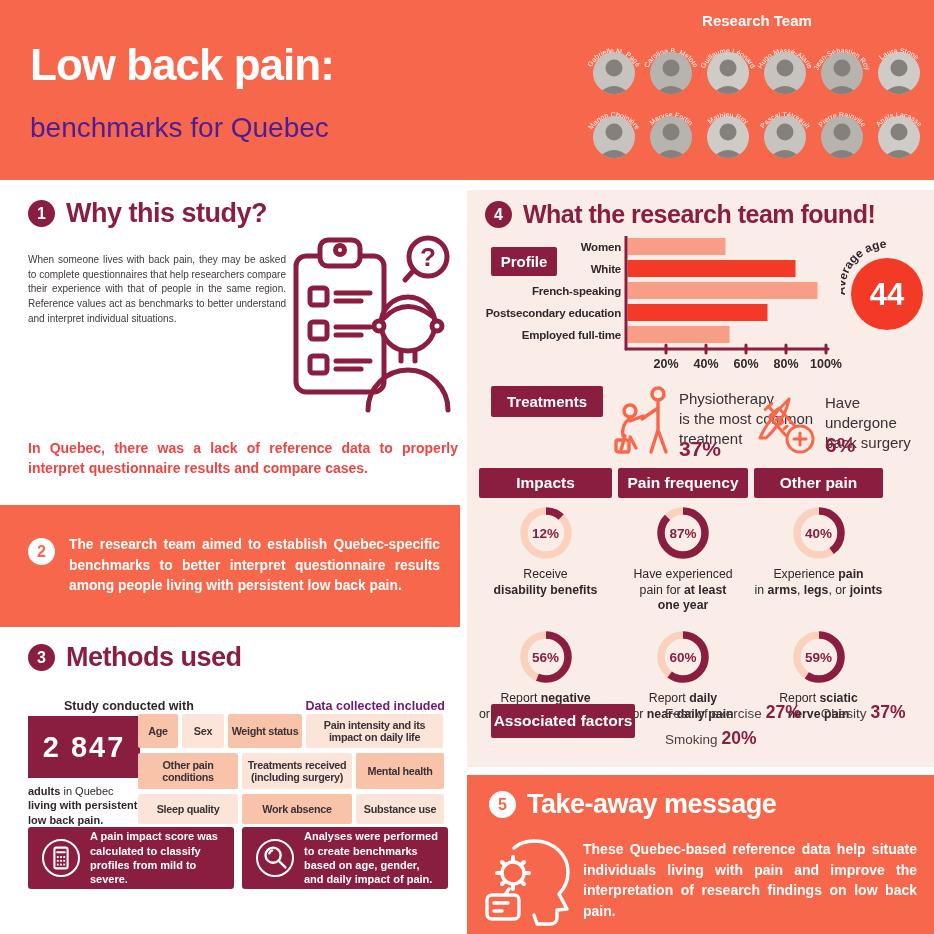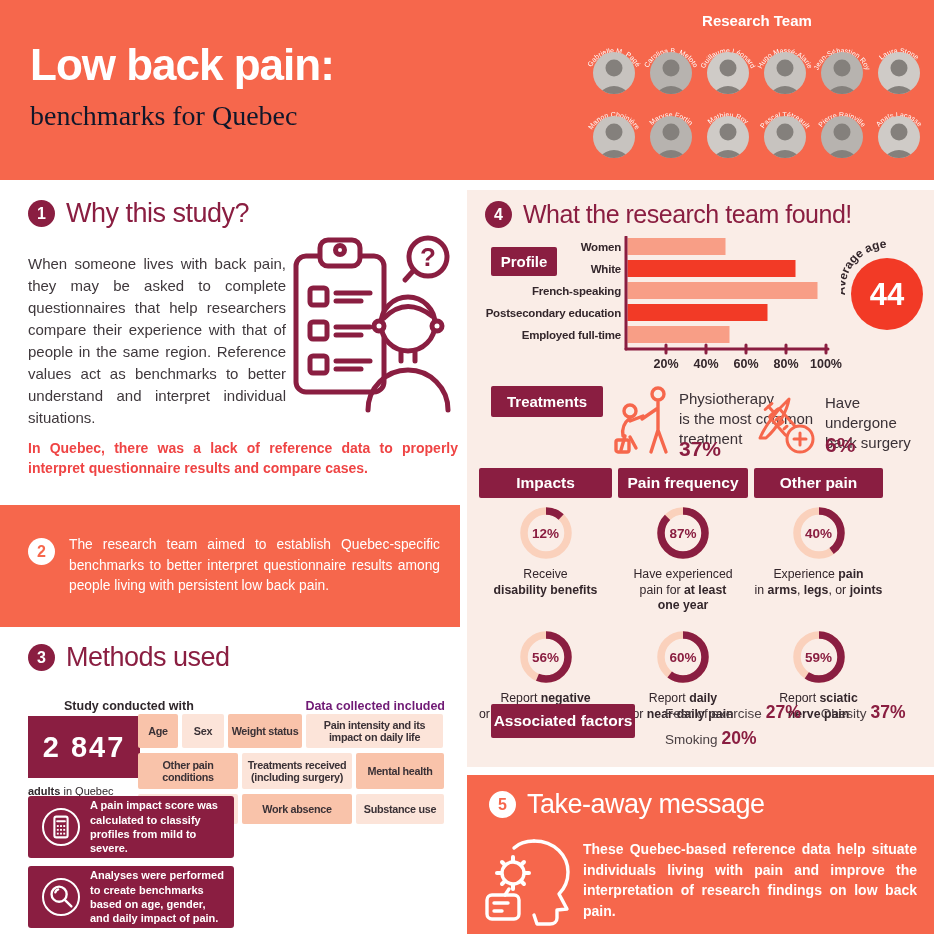--- a/index.html
+++ b/index.html
@@ -8,59 +8,59 @@
     position: relative; width: 934px; height: 934px;
     background: #fff; overflow: hidden;
     font-family: "Liberation Sans", sans-serif;
     color: #3A3136;
   }
   .abs { position: absolute; }
 
   
   .header { left:0; top:0; width:934px; height:180px; background:#F6674C; }
   .main-title { left:30px; top:40px; color:#fff; font-size:44px; font-weight:bold; letter-spacing:-1px; }
-  .main-subtitle { left:30px; top:100px; color:#0f172a; font-size:28px;font-family:Liberation Serif, serif; }
+  .main-subtitle { left:30px; top:112px; color:#4c1d95; font-size:28px; }
   .team { left:586px; top:12px; width:342px; }
   .team-title { text-align:center; color:#fff; font-weight:bold; font-size:15px; margin-bottom:3px; }
   .team-grid { display:flex; flex-wrap:wrap; width:342px; }
   .avatar-name { fill:#fff; font-size:7px; font-family:"Liberation Sans",sans-serif; }
 
   
   .sec-head { display:flex; align-items:center; gap:11px; }
   .num { width:27px; height:27px; border-radius:50%; background:#8A1E41; color:#fff;
          font-weight:bold; font-size:16px; display:flex; align-items:center; justify-content:center; flex:0 0 27px; }
   .num-inv { background:#fff; color:#F6674C; }
-  .sec-title { color:#8A1E41; font-size:27px; font-weight:normal; letter-spacing:-0.5px; }
+  .sec-title { color:#8A1E41; font-size:27px; font-weight:bold; letter-spacing:-0.5px; }
   .mlabel { background:#8A1E41; color:#fff; font-weight:bold; display:flex; align-items:center; justify-content:center; border-radius:2px; }
 
   
   .s1-head { left:28px; top:198px; }
-  .s1-body { left:28px; top:253px; width:258px; font-size:15px; line-height:1.47; text-align:justify; color:#3F383C; }
+  .s1-body { left:28px; top:253px; width:258px; font-size:10px; line-height:1.47; text-align:justify; color:#3F383C; }
   .s1-icon { left:290px; top:230px; }
   .s1-em   { left:28px; top:438px; width:430px; font-size:14px; font-weight:bold; line-height:1.45; text-align:justify; color:#ef4444; }
 
   
   .band2 { left:0; top:505px; width:460px; height:122px; background:#F6674C; display:flex; gap:14px; padding:30px 20px 0 28px; }
   .band2 .num { margin-top:3px; }
-  .band2-text { width:384px; color:#fff; font-weight:normal; font-size:13.8px; line-height:1.5; text-align:justify; }
+  .band2-text { width:384px; color:#fff; font-weight:bold; font-size:13.8px; line-height:1.5; text-align:justify; }
 
   
   .s3-head { left:28px; top:642px; }
   .m-label1 { left:28px; top:699px; width:130px; font-size:12.5px; font-weight:bold; color:#2F272B;margin-left:36px; }
   .m-box { left:28px; top:716px; width:112px; height:62px; background:#8A1E41; color:#fff; display:flex; align-items:center; justify-content:center;
            font-size:29px; font-weight:bold; letter-spacing:2px; }
   .m-cap { left:28px; top:784px; width:112px; font-size:11px; line-height:1.3; color:#2F272B; }
   .m-label2 { left:138px; top:699px; width:307px; text-align:right; font-size:12.5px; font-weight:bold; color:#701a75; }
   .data-grid { left:138px; top:714px; width:307px; }
   .d-row { display:flex; gap:4px; margin-bottom:5px; }
   .dbox { border-radius:2px; display:flex; align-items:center; justify-content:center; text-align:center;
           font-weight:bold; font-size:10.8px; letter-spacing:-0.3px; line-height:1.12; color:#3A3136; padding:2px 3px; }
   .tone-medium { background:#F9C3AA; }
   .tone-light  { background:#FCE4D9; }
-  .method-cards { left:28px; top:796px; width:504px; display:flex; gap:8px;flex-direction:column; }
+  .method-cards { left:28px; top:827px; width:504px; display:flex; gap:8px; }
   .mcard { width:206px; height:62px; background:#8A1E41; border-radius:3px; display:flex; align-items:center; gap:10px; padding:0 10px 0 14px; }
   .mcard-icon { width:38px; height:38px; border:2.5px solid #fff; border-radius:50%; display:flex; align-items:center; justify-content:center; flex:0 0 38px; }
   .mcard-text { color:#fff; font-weight:bold; font-size:11px; line-height:1.3; }
 
   
   .right { left:467px; top:190px; width:467px; height:577px; background:#FAEDE7; }
   .right .abs { position:absolute; }
   .s4-head { left:18px; top:10px; }
   .s4-head .sec-title { font-size:25px; }
   .profile-box { left:24px; top:57px; width:66px; height:29px; font-size:15px; }

